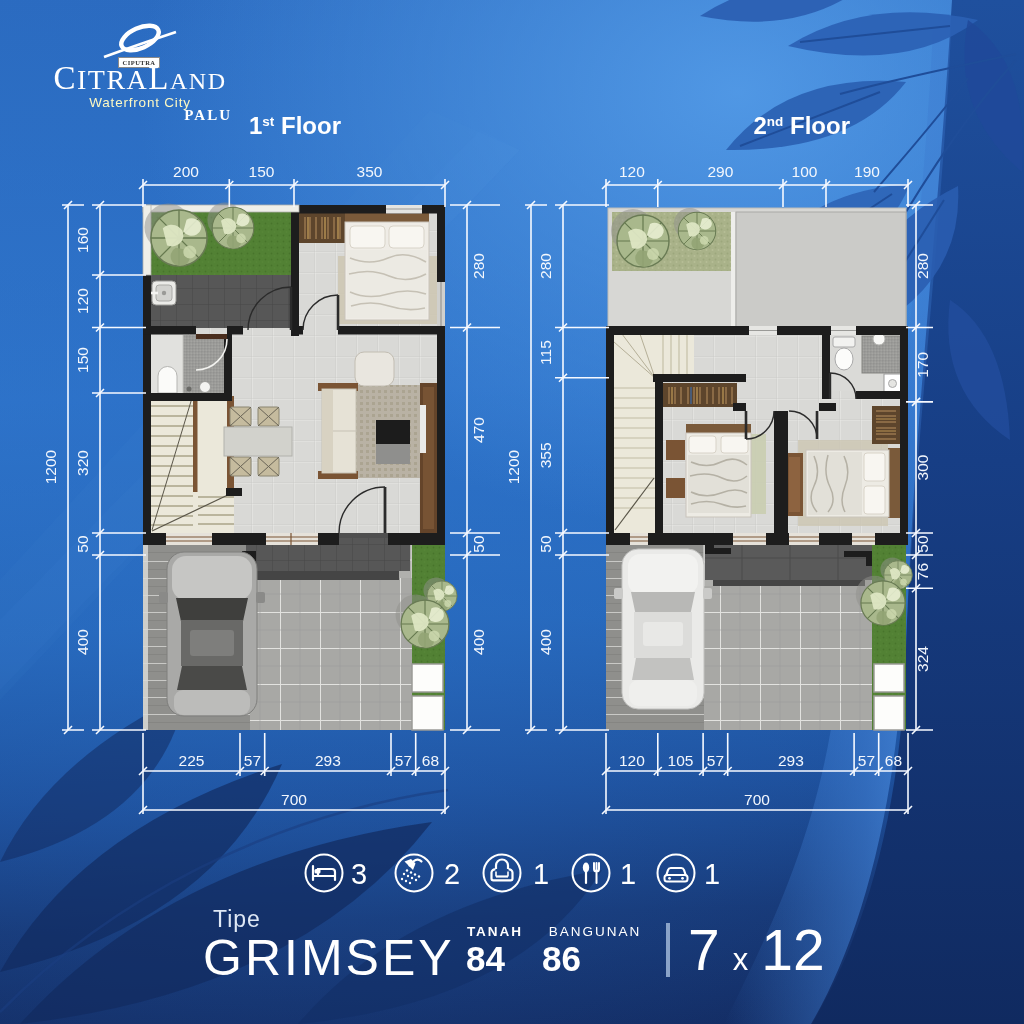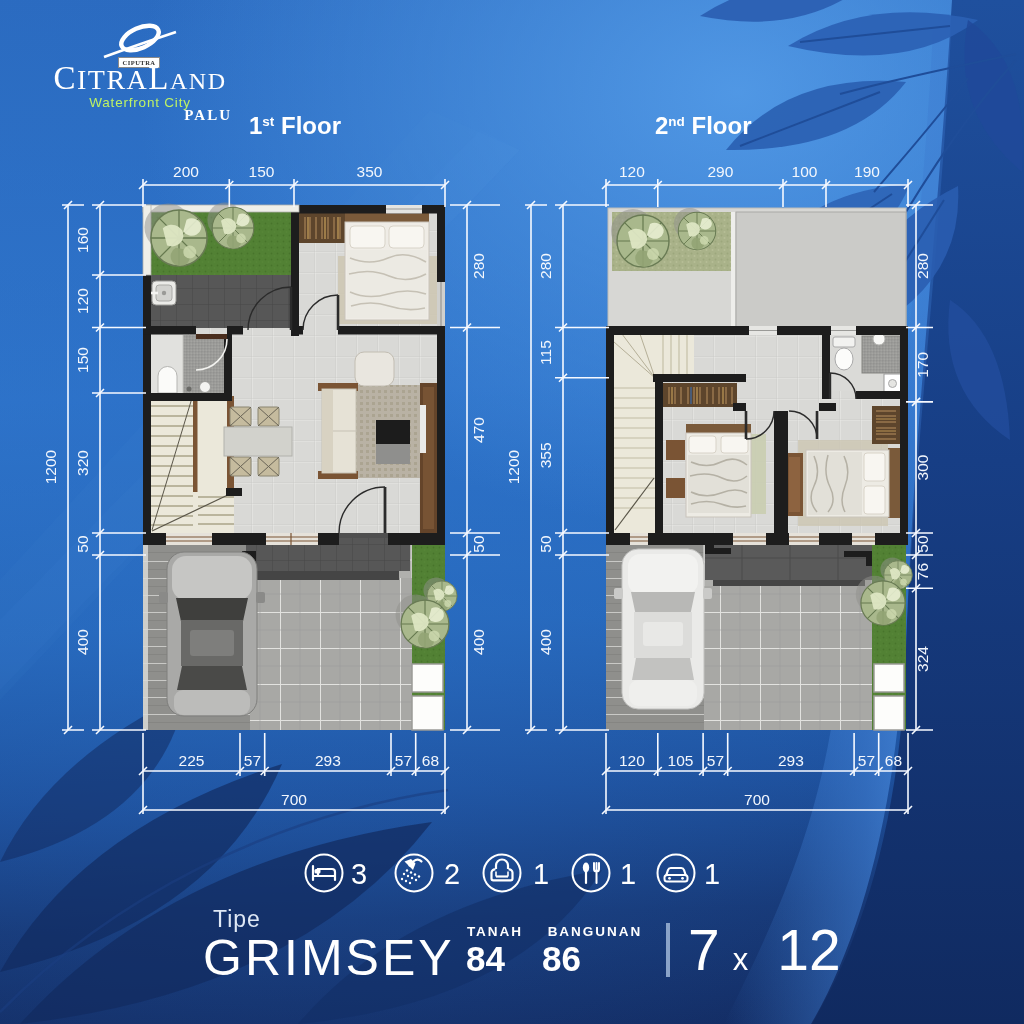--- a/index.html
+++ b/index.html
@@ -75,29 +75,29 @@
     <path d="M4,37 C26,29 52,20 76,12" stroke-width="2.8"></path>
   </g>
 </svg>
 
 <div class="abs" style="left:118px;top:57px;width:40px;height:9px;background:#fff;border:1px solid #8a8a8a;
   color:#333;font-size:6.5px;font-weight:bold;text-align:center;line-height:9px;letter-spacing:.5px;font-family:'Liberation Serif',serif">CIPUTRA</div>
 
 <div class="abs" style="left:48px;top:64px;width:184px;text-align:center;color:#fff;
   font-family:'Liberation Serif',serif;font-size:33px;line-height:28px;letter-spacing:1.5px;white-space:nowrap">C<span style="font-size:28px">ITRA</span>L<span style="font-size:24px">AND</span></div>
 
-<div class="abs" style="left:48px;top:95px;width:184px;text-align:center;color:#bef264;
+<div class="abs" style="left:48px;top:95px;width:184px;text-align:center;color:#fef9c3;
   font-size:13.5px;letter-spacing:0.8px;font-weight:400">Waterfront City</div>
 
 <div class="abs" style="left:48px;top:107px;width:184px;text-align:right;color:#fff;
   font-family:'Liberation Serif',serif;font-size:15px;font-weight:bold;letter-spacing:2px">PALU</div>
 
 <div class="abs" style="left:150px;top:112px;width:290px;text-align:center;color:#fff;font-size:24px;font-weight:bold">1<span style="font-size:13.5px;vertical-align:8px">st</span> Floor</div>
 
-<div class="abs" style="left:655px;top:112px;width:195px;text-align:left;color:#fff;font-size:24px;font-weight:bold">2<span style="font-size:13.5px;vertical-align:8px">nd</span> Floor</div>
+<div class="abs" style="left:655px;top:112px;width:195px;text-align:right;color:#fff;font-size:24px;font-weight:bold">2<span style="font-size:13.5px;vertical-align:8px">nd</span> Floor</div>
 
 <svg class="abs" id="plans" width="1024" height="1024" viewBox="0 0 1024 1024" style="left:0;top:0">
 <defs>
   <pattern id="tile" width="21" height="21" patternUnits="userSpaceOnUse">
     <rect width="21" height="21" fill="#d9d9d6"></rect>
     <path d="M0,0H21M0,0V21" stroke="#e8e8e5" stroke-width="1.2"></path>
     <path d="M21,0V21M0,21H21" stroke="#cacac6" stroke-width="0.7"></path>
   </pattern>
   <pattern id="darktile" width="16" height="16" patternUnits="userSpaceOnUse">
     <rect width="16" height="16" fill="#575757"></rect>
@@ -737,18 +737,18 @@
 </g>
 </svg>
 
 <div class="abs" style="left:213px;top:906px;color:#dfe8f5;font-size:23px;letter-spacing:1px">Tipe</div>
 
 <div class="abs" style="left:203px;top:929px;color:#ffffff;font-size:50px;letter-spacing:3px;font-weight:400">GRIMSEY</div>
 
 <div class="abs" style="left:466px;top:924px;width:58px;text-align:center;color:#fff;font-size:13.5px;font-weight:bold;letter-spacing:2px">TANAH</div>
 <div class="abs" style="left:466px;top:939px;width:58px;text-align:left;color:#fff;font-size:35px;font-weight:bold">84</div>
 
-<div class="abs" style="left:542px;top:924px;width:106px;text-align:center;color:#fff;font-size:13.5px;font-weight:bold;letter-spacing:2px">BANGUNAN</div>
+<div class="abs" style="left:542px;top:924px;width:106px;text-align:center;color:#fff;font-size:13.5px;font-weight:normal;letter-spacing:2px">BANGUNAN</div>
 <div class="abs" style="left:542px;top:939px;width:106px;color:#fff;font-size:35px;font-weight:bold">86</div>
 
 <div class="abs" style="left:666px;top:923px;width:4px;height:54px;background:#8aa3c8"></div>
 
-<div class="abs" style="left:688px;top:917px;color:#fff;font-size:57px;font-weight:400">7<span style="font-size:31px;margin-left:13px">x</span><span style="margin-left:29px">12</span></div>
+<div class="abs" style="left:688px;top:917px;color:#fff;font-size:57px;font-weight:400">7<span style="font-size:31px;margin-left:13px">x</span><span style="margin-left:13px">12</span></div>
 
 </body></html>

